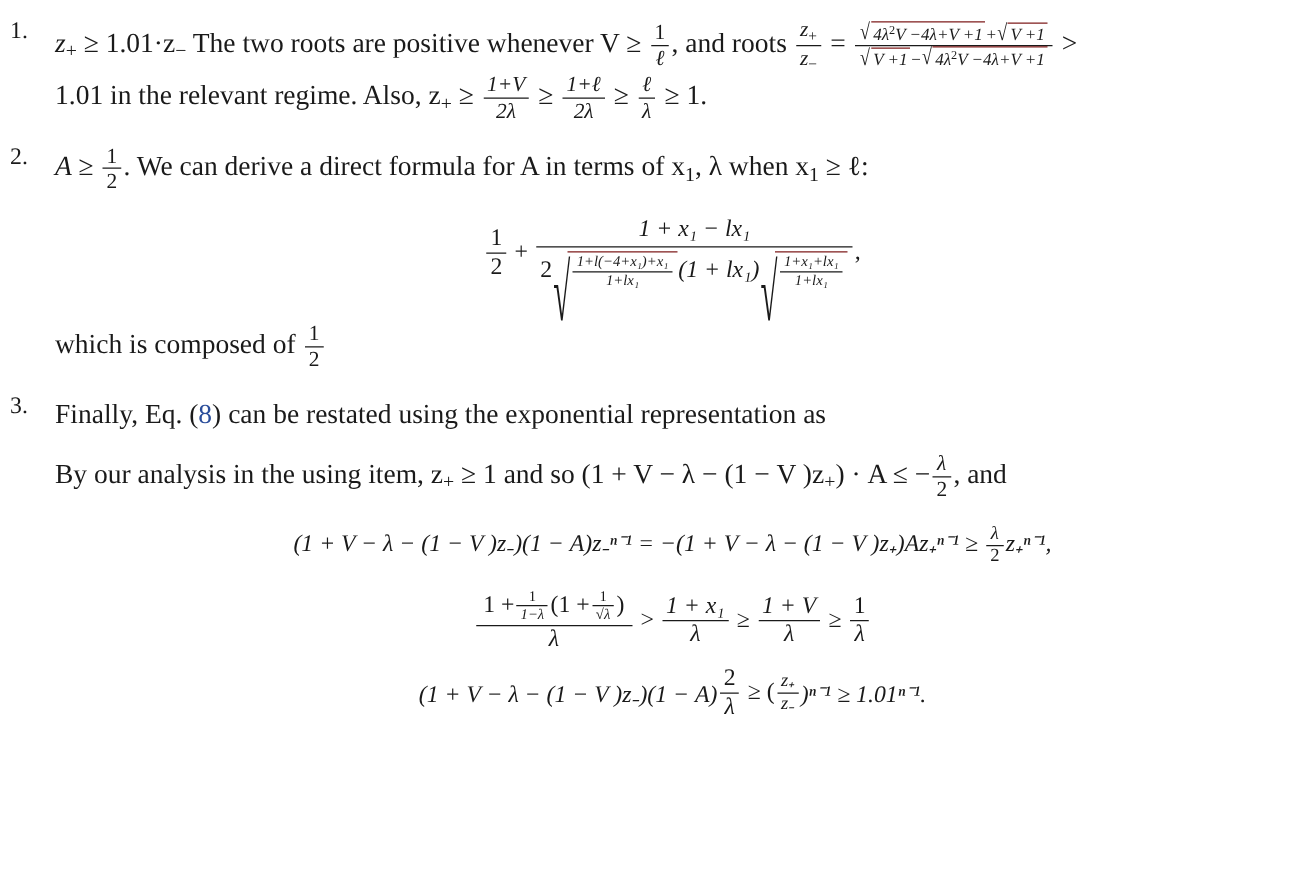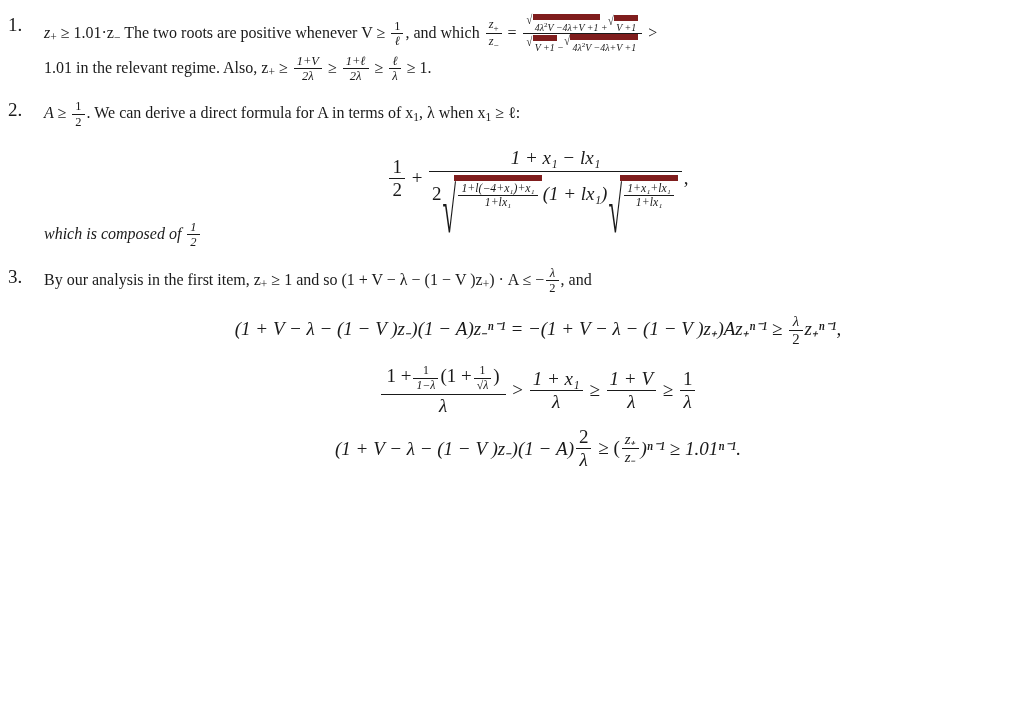--- a/index.html
+++ b/index.html
@@ -32,21 +32,21 @@
     margin-bottom: 4px;
   }
   .marker {
     position: absolute;
     left: 8px;
     top: 0;
     font-size: 19px;
     font-family: "Liberation Serif", serif;
   }
   .line {
-    font-size: 16px;
+    font-size: 22px;
     line-height: 1.52;
     font-family: "Liberation Serif", serif;
   }
   .mi { font-style: italic; font-family: "Liberation Serif", serif; }
   .display {
     margin: 14px 0 10px 0;
     text-align: center;
     font-size: 19px;
   }
   .sub { vertical-align: -0.28em; font-size: 0.72em; }
@@ -74,21 +74,21 @@
 
   
   .sqrt {
     display: inline-block;
     position: relative;
     padding-left: 0.62em;
     margin: 0 1px;
   }
   .sqrt > .radicand {
     display: inline-block;
-    border-top: 6px solid #7f1d1d;
+    border-top: 1px solid #7f1d1d;
     padding: 1px 2px 0 2px;
   }
   .sqrt:before {
     content: "\221A";
     position: absolute;
     left: 0;
     top: -0.06em;
     font-size: 1.06em;
     transform: scaleY(1.25);
     transform-origin: left top;
@@ -117,21 +117,21 @@
 
     <li class="item item1" style="margin-top:14px;">
       <span class="marker">1.</span>
       <div class="line">
         <span class="mi">z</span><span class="sub">+</span>
         <span>≥ 1.01·z</span><span class="sub">−</span>
         <span>The two roots are positive whenever V ≥</span>
         <span class="frac small">
           <span class="num">1</span>
           <span class="den mi">ℓ</span>
-        </span><span>, and which</span>
+        </span><span>, and roots</span>
         <span class="frac small">
           <span class="num"><span class="mi">z</span><span class="sub">+</span></span>
           <span class="den"><span class="mi">z</span><span class="sub">−</span></span>
         </span>
         <span>=</span>
         <span class="frac tiny">
           <span class="num">
             <span class="sqrt"><span class="radicand"><span class="mi">4λ</span><span class="sup">2</span><span class="mi">V −4λ+V +1</span></span></span><span>+</span><span class="sqrt"><span class="radicand mi">V +1</span></span>
           </span>
           <span class="den">
@@ -179,35 +179,38 @@
         </span>
         <span class="vmid">+</span>
         <span class="frac vmid">
           <span class="num mi" style="padding:0 14px 2px 14px;text-align:center;">1 + x₁ − lx₁</span>
           <span class="den" style="padding-top:3px;">
             <span>2</span><span class="sqrt xtall"><span class="radicand"><span class="frac tiny"><span class="num mi">1+l(−4+x₁)+x₁</span><span class="den mi">1+lx₁</span></span></span></span><span class="mi">(1 + lx₁)</span><span class="sqrt xtall"><span class="radicand"><span class="frac tiny"><span class="num mi">1+x₁+lx₁</span><span class="den mi">1+lx₁</span></span></span></span>
           </span>
         </span><span class="vmid">,</span>
       </div>
 
-      <div class="line" style="margin-top:10px;font-style:italic;">
+      <div class="line" style="margin-top:26px;">
         <span>which is composed of</span>
         <span class="frac small">
           <span class="num">1</span>
           <span class="den">2</span>
         </span>
       </div>
     </li>
 
     <li class="item" style="margin-top:16px;">
       <span class="marker">3.</span>
+      <div class="line">
+        <span>Finally, Eq. (</span><span class="eqref">8</span><span>) can be restated using the exponential representation as</span>
+      </div>
 
 
       <div class="line" style="margin-top:14px;">
-        <span>By our analysis in the first item, z</span><span class="sub">+</span>
+        <span>By our analysis in the using item, z</span><span class="sub">+</span>
         <span>≥ 1 and so (1 + V − λ − (1 − V )z</span><span class="sub">+</span><span>) · A ≤ −</span><span class="frac small"><span class="num mi">λ</span><span class="den">2</span></span><span>, and</span>
       </div>
 
       <div class="display" style="margin-top:18px;">
         <span class="mi">(1 + V − λ − (1 − V )z₋)(1 − A)z₋ⁿ⁻¹ = −(1 + V − λ − (1 − V )z₊)Az₊ⁿ⁻¹ ≥</span>
         <span class="frac small"><span class="num mi">λ</span><span class="den">2</span></span><span class="mi">z₊ⁿ⁻¹,</span>
       </div>
 
 
       <div class="display" style="margin-top:16px;">

